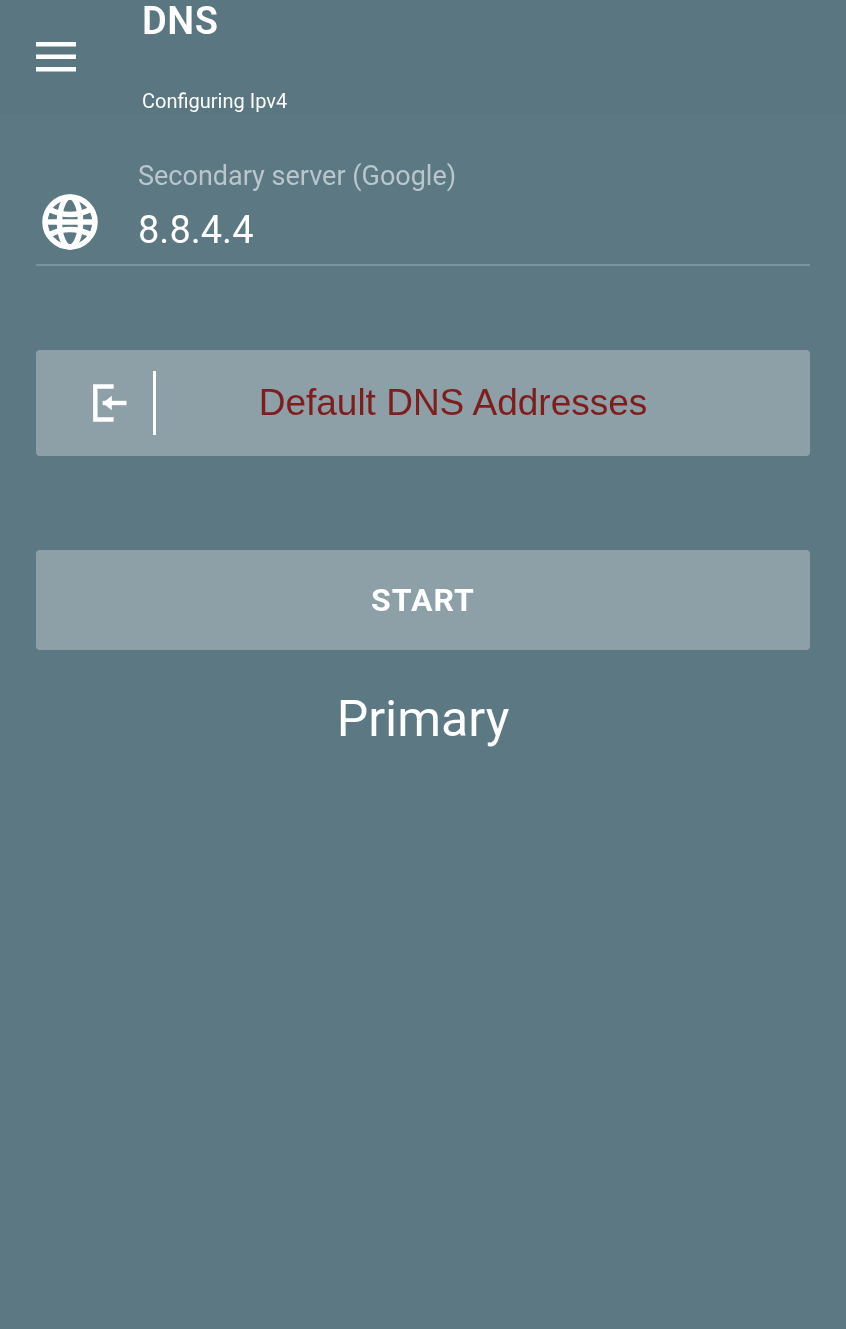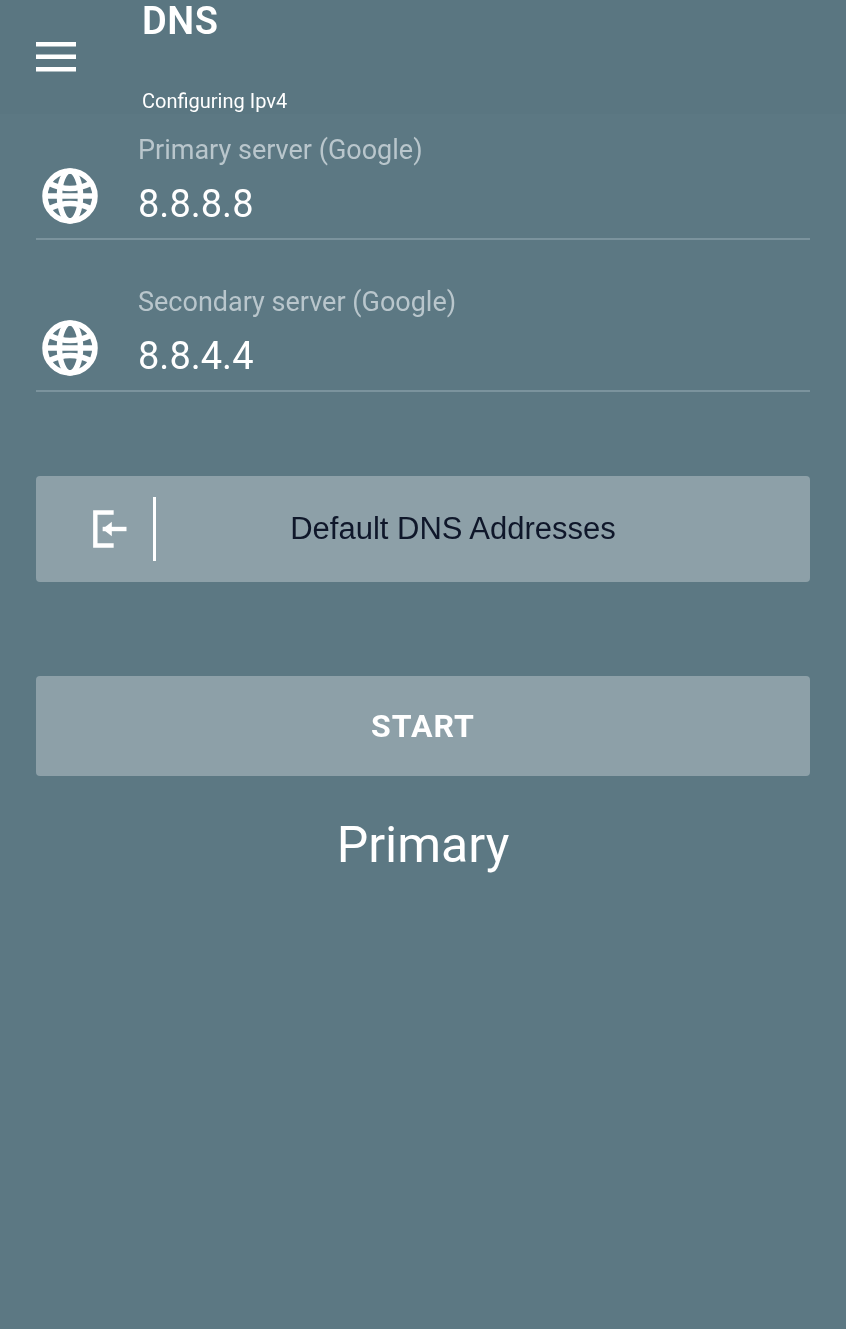--- a/index.html
+++ b/index.html
@@ -103,22 +103,22 @@
     height: 64px;
     display: flex;
     align-items: center;
     justify-content: center;
     border-right: 3px solid #ffffff;
     margin-left: 30px;
   }
   .big-btn .btn-label {
     flex: 1;
     text-align: center;
-    font-size: 31px;
-    color: #0f172a;
+    font-size: 37px;
+    color: #7f1d1d;
     padding-right: 60px;
     font-weight: 400;
   }
   .start-btn {
     margin-top: 94px;
     height: 100px;
     width: 100%;
     background: #8da0a8;
     border: none;
     border-radius: 4px;
@@ -149,33 +149,20 @@
     </svg>
   </div>
   <div class="title-block">
     <div class="app-title">DNS</div>
     <div class="app-subtitle">Configuring Ipv4</div>
   </div>
 </div>
 
 <div class="content">
 
-  <div class="field">
-    <svg class="globe" viewBox="0 0 24 24">
-      <circle cx="12" cy="12" r="10" fill="none" stroke="#ffffff" stroke-width="2.2"></circle>
-      <ellipse cx="12" cy="12" rx="4.2" ry="10" fill="none" stroke="#ffffff" stroke-width="2.2"></ellipse>
-      <line x1="2" y1="12" x2="22" y2="12" stroke="#ffffff" stroke-width="2.2"></line>
-      <path d="M3.8 7 Q12 11 20.2 7" fill="none" stroke="#ffffff" stroke-width="2.2"></path>
-      <path d="M3.8 17 Q12 13 20.2 17" fill="none" stroke="#ffffff" stroke-width="2.2"></path>
-    </svg>
-    <div class="field-text">
-      <div class="field-label">Primary server (Google)</div>
-      <input class="field-input" value="8.8.8.8" style="">
-    </div>
-  </div>
 
   <div class="field" style="margin-top:46px;">
     <svg class="globe" viewBox="0 0 24 24">
       <circle cx="12" cy="12" r="10" fill="none" stroke="#ffffff" stroke-width="2.2"></circle>
       <ellipse cx="12" cy="12" rx="4.2" ry="10" fill="none" stroke="#ffffff" stroke-width="2.2"></ellipse>
       <line x1="2" y1="12" x2="22" y2="12" stroke="#ffffff" stroke-width="2.2"></line>
       <path d="M3.8 7 Q12 11 20.2 7" fill="none" stroke="#ffffff" stroke-width="2.2"></path>
       <path d="M3.8 17 Q12 13 20.2 17" fill="none" stroke="#ffffff" stroke-width="2.2"></path>
     </svg>
     <div class="field-text">

